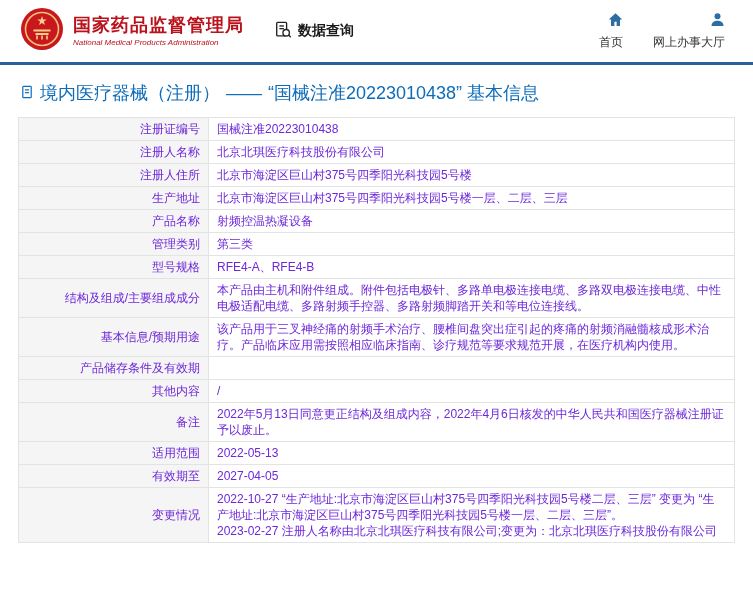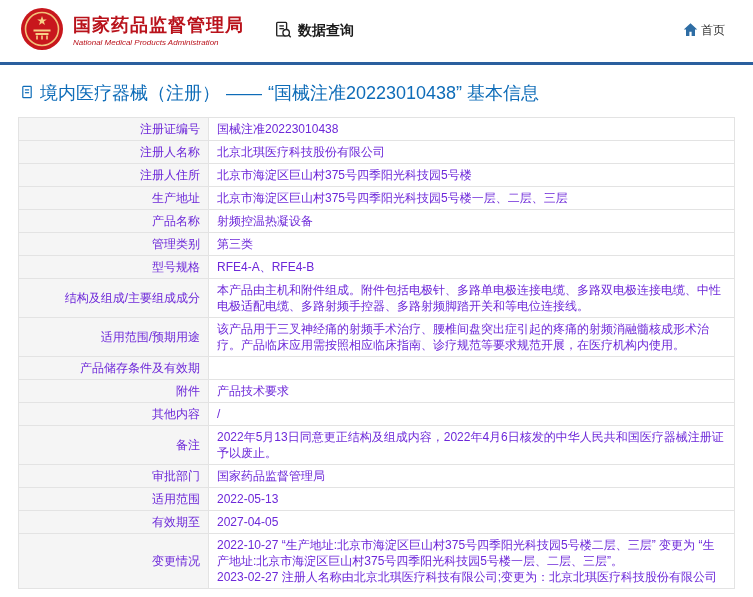--- a/index.html
+++ b/index.html
@@ -21,22 +21,22 @@
     line-height:1.15;
   }
   .brand-text .en { color:#b9121b; font-size:8px; margin-top:2px;font-style:italic; }
   .data-query {
     display:flex; align-items:center; gap:6px;
     margin-left:30px; font-size:14px; font-weight:bold; color:#1a1a1a;
     cursor:pointer;
   }
   .header-right { margin-left:auto; display:flex; gap:30px; padding-right:8px; }
   .nav-item {
-    display:flex; flex-direction:row; align-items:flex-start; gap:3px;
-    font-size:12px; color:#333; text-decoration:none; cursor:pointer;
+    display:flex; flex-direction:column; align-items:flex-end; gap:3px;
+    font-size:12px; color:#333; text-decoration:none; cursor:pointer;font-family:Liberation Serif, serif;
   }
   .blue-line { height:3px; background:#2a5f9e; }
 
   
   .content { padding:12px 18px 10px; }
   .breadcrumb {
     display:flex; align-items:center; gap:6px;
     color:#0e6cb8; font-size:18px; margin:4px 0 12px 2px;
   }
   .breadcrumb .crumb-link { cursor:pointer; }
@@ -89,20 +89,29 @@
 
     <div class="header-right">
       <a class="nav-item">
         <span>
           <svg width="15" height="15" viewBox="0 0 20 20" fill="#2e6da4">
             <path d="M10 1.5 L19 10 h-3 v8.5 h-4.5 v-5.5 h-3 v5.5 H4 V10 H1 z"></path>
           </svg>
         </span>
         <span>首页</span>
       </a>
+      <a class="nav-item">
+        <span>
+          <svg width="15" height="15" viewBox="0 0 20 20" fill="#2e6da4">
+            <circle cx="10" cy="5.5" r="4"></circle>
+            <path d="M2 18.5 c0-4.5 3.5-7 8-7 s8 2.5 8 7 z"></path>
+          </svg>
+        </span>
+        <span>网上办事大厅</span>
+      </a>
     </div>
   </header>
 
   <div class="blue-line"></div>
 
   <div class="content">
 
     <div class="breadcrumb">
       <span>
         <svg width="14" height="14" viewBox="0 0 20 20" fill="none" stroke="#0e6cb8" stroke-width="1.7">
@@ -144,42 +153,34 @@
           </tr>
           <tr>
             <td class="label-cell"><span>型号规格</span></td>
             <td class="value-cell"><span>RFE4-A、RFE4-B</span></td>
           </tr>
           <tr>
             <td class="label-cell"><span>结构及组成/主要组成成分</span></td>
             <td class="value-cell"><span>本产品由主机和附件组成。附件包括电极针、多路单电极连接电缆、多路双电极连接电缆、中性电极适配电缆、多路射频手控器、多路射频脚踏开关和等电位连接线。</span></td>
           </tr>
           <tr>
-            <td class="label-cell"><span>适用范围/预期用途</span></td>
+            <td class="label-cell"><span>基本信息/预期用途</span></td>
             <td class="value-cell"><span>该产品用于三叉神经痛的射频手术治疗、腰椎间盘突出症引起的疼痛的射频消融髓核成形术治疗。产品临床应用需按照相应临床指南、诊疗规范等要求规范开展，在医疗机构内使用。</span></td>
           </tr>
           <tr>
             <td class="label-cell"><span>产品储存条件及有效期</span></td>
             <td class="value-cell"><span></span></td>
-          </tr>
-          <tr>
-            <td class="label-cell"><span>附件</span></td>
-            <td class="value-cell"><span>产品技术要求</span></td>
           </tr>
           <tr>
             <td class="label-cell"><span>其他内容</span></td>
             <td class="value-cell"><span>/</span></td>
           </tr>
           <tr>
             <td class="label-cell"><span>备注</span></td>
             <td class="value-cell"><span>2022年5月13日同意更正结构及组成内容，2022年4月6日核发的中华人民共和国医疗器械注册证予以废止。</span></td>
-          </tr>
-          <tr>
-            <td class="label-cell"><span>审批部门</span></td>
-            <td class="value-cell"><span>国家药品监督管理局</span></td>
           </tr>
           <tr>
             <td class="label-cell"><span>适用范围</span></td>
             <td class="value-cell"><span>2022-05-13</span></td>
           </tr>
           <tr>
             <td class="label-cell"><span>有效期至</span></td>
             <td class="value-cell"><span>2027-04-05</span></td>
           </tr>
           <tr>

